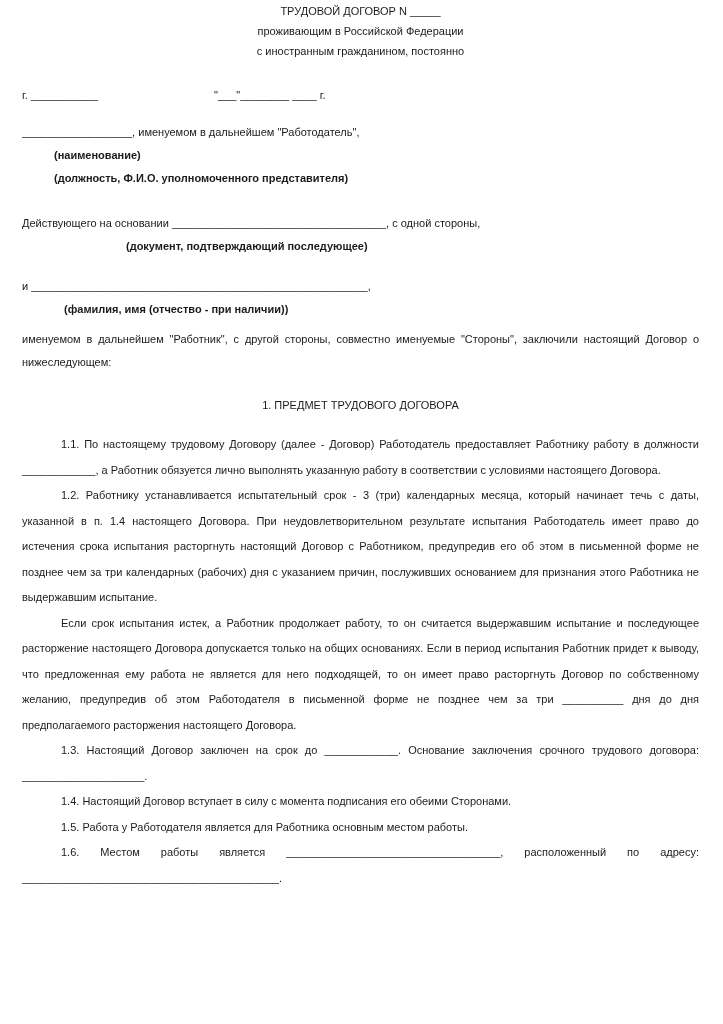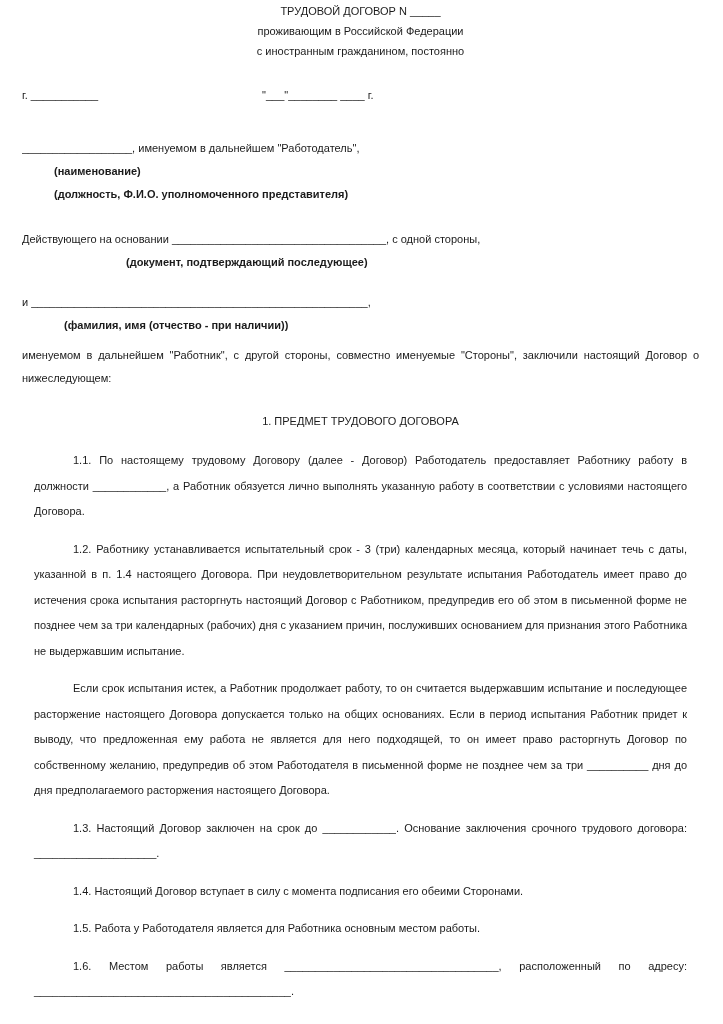--- a/index.html
+++ b/index.html
@@ -22,57 +22,56 @@
   .doc-header {
     text-align: center;
     line-height: 20px;
     white-space: nowrap;
   }
   .dateline {
     display: flex;
     margin-top: 24px;
     line-height: 20px;
     white-space: nowrap;
-    gap: 48px;
   }
   .dateline .date-part {
     margin-left: 116px;
   }
   .field-line {
     line-height: 23px;
     white-space: nowrap;
     overflow: hidden;
   }
   .caption {
     line-height: 23px;
     white-space: nowrap;
     font-weight: bold;
   }
-  .m-employer   { margin-top: 32px; }
+  .m-employer   { margin-top: 16px; }
   .m-rep        { margin-top: 14px; }
   .m-basis      { margin-top: 22px; }
   .m-employee   { margin-top: 17px; }
   .pad-s  { padding-left: 32px; }
   .pad-m  { padding-left: 42px; }
   .pad-l  { padding-left: 104px; }
   .parties-par {
     margin-top: 7px;
     text-align: justify;
     line-height: 23px;
   }
   .sec-heading {
     margin-top: 21px;
     text-align: center;
     line-height: 20px;
   }
   .clauses {
     margin-top: 17px;
   }
   .clause {
-    margin: 12px;
+    margin: 0;
     text-align: justify;
     text-indent: 39px;
     line-height: 25.5px;
   }
 </style>
 </head>
 <body>
 
 <div class="page">
 

